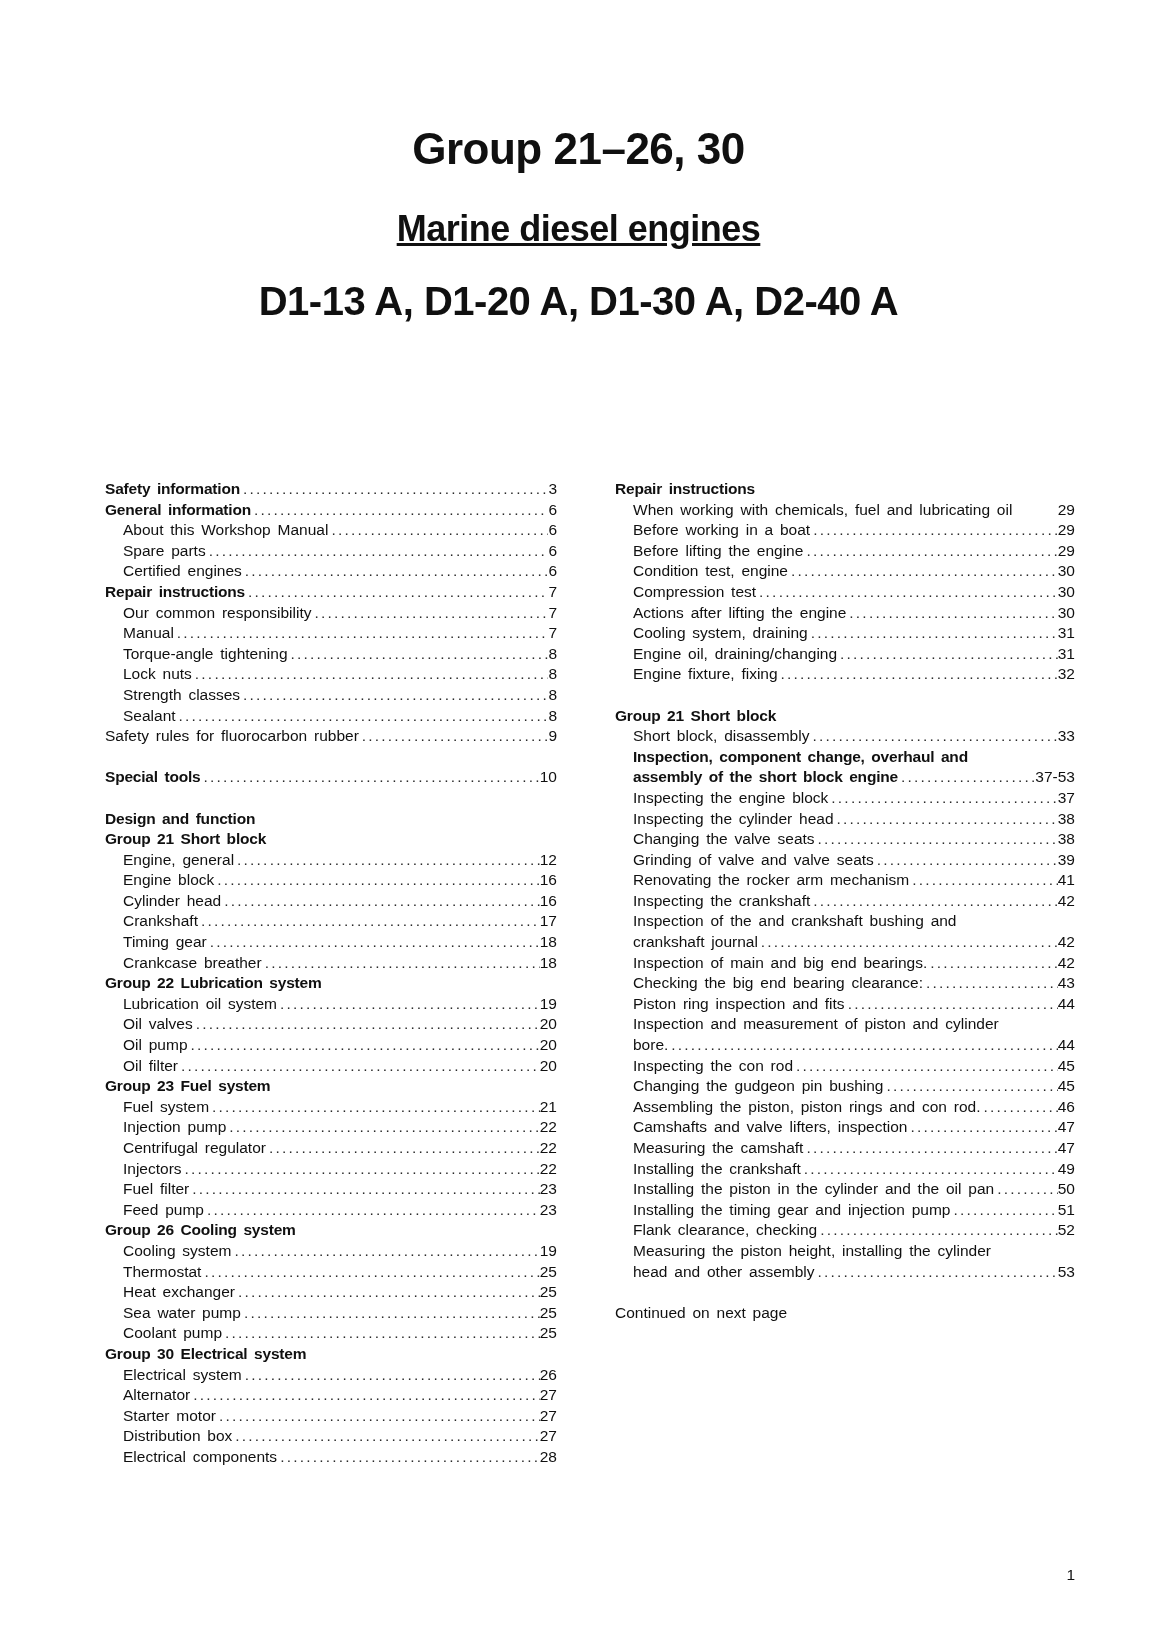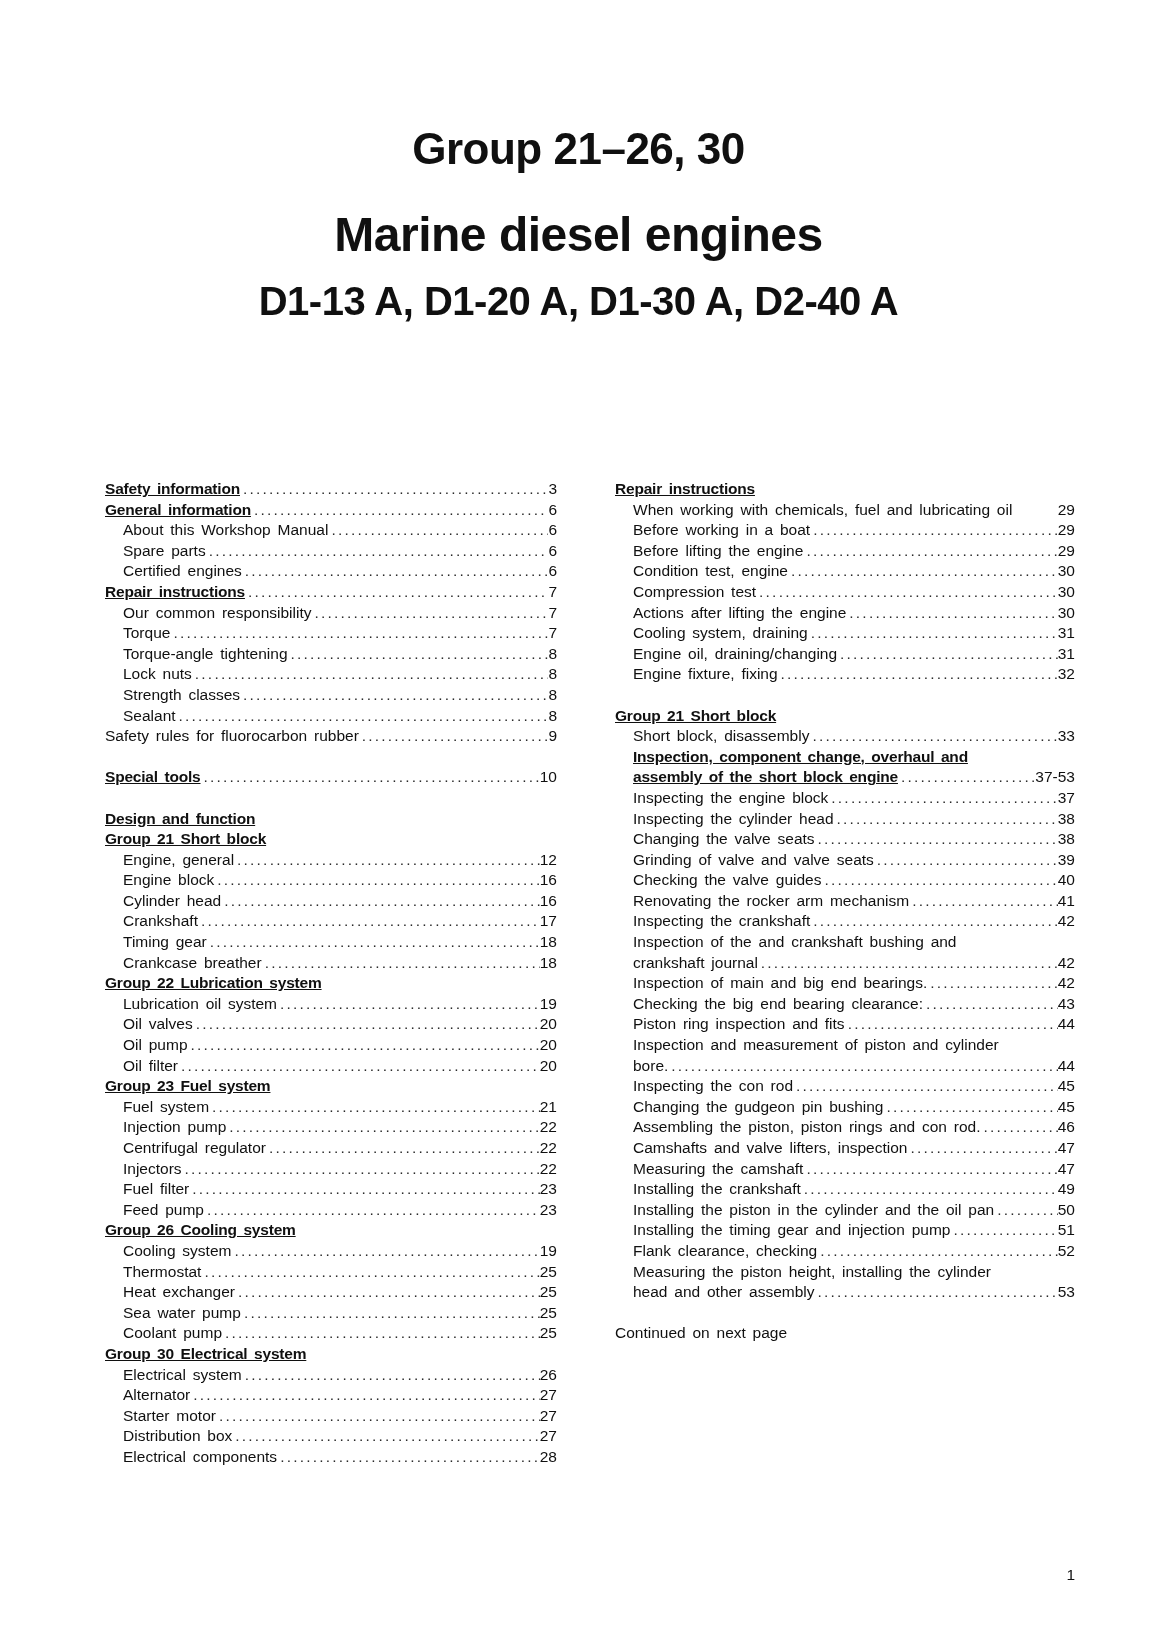--- a/index.html
+++ b/index.html
@@ -14,40 +14,40 @@
   }
   .title {
     position:absolute; left:0; right:0;
     text-align:center;
     font-weight:bold;
     line-height:1;
     letter-spacing:-0.5px;
     white-space:nowrap;
   }
   .t-group    { top:103px; font-size:44px;margin-top:24px; }
-  .t-product  { top:211px; font-size:48px; }
+  .t-product  { top:211px; font-size:36px;text-decoration:underline; }
   .t-models   { top:281px; font-size:40px; }
   .t-contents { top:370px; font-size:40px; }
 
   .col {
     position:absolute; top:479px;
     font-size:15.5px;
   }
   .col-left  { left:105px; width:452px; }
   .col-right { left:615px; width:460px; }
 
   .toc-row {
     display:flex;
     align-items:baseline;
     line-height:20.6px;
     white-space:nowrap;
   }
   .toc-row .label  { flex:0 0 auto; word-spacing:2.5px; }
   .toc-row.indent .label { padding-left:18px; }
-  .toc-row.bold .label   { font-weight:bold; letter-spacing:-0.2px;text-decoration:underline; }
+  .toc-row.bold .label   { font-weight:bold; letter-spacing:-0.2px; }
   .toc-row .dots {
     flex:1 1 auto;
     overflow:hidden;
     padding:0 4px 0 3px;
     color:#2a2a2a;
   }
   .toc-row .dots::after {
     content:"..........................................................................................................";
     letter-spacing:2.2px;
   }
@@ -100,21 +100,21 @@
         <span class="label">Repair instructions</span>
         <span class="dots"></span>
         <span class="page-num">7</span>
       </div>
       <div class="toc-row indent">
         <span class="label">Our common responsibility</span>
         <span class="dots"></span>
         <span class="page-num">7</span>
       </div>
       <div class="toc-row indent">
-        <span class="label">Torque</span>
+        <span class="label">Manual</span>
         <span class="dots"></span>
         <span class="page-num">7</span>
       </div>
       <div class="toc-row indent">
         <span class="label">Torque-angle tightening</span>
         <span class="dots"></span>
         <span class="page-num">8</span>
       </div>
       <div class="toc-row indent">
         <span class="label">Lock nuts</span>
@@ -372,25 +372,20 @@
         <span class="label">Changing the valve seats</span>
         <span class="dots"></span>
         <span class="page-num">38</span>
       </div>
       <div class="toc-row indent">
         <span class="label">Grinding of valve and valve seats</span>
         <span class="dots"></span>
         <span class="page-num">39</span>
       </div>
       <div class="toc-row indent">
-        <span class="label">Checking the valve guides</span>
-        <span class="dots"></span>
-        <span class="page-num">40</span>
-      </div>
-      <div class="toc-row indent">
         <span class="label">Renovating the rocker arm mechanism</span>
         <span class="dots"></span>
         <span class="page-num">41</span>
       </div>
       <div class="toc-row indent">
         <span class="label">Inspecting the crankshaft</span>
         <span class="dots"></span>
         <span class="page-num">42</span>
       </div>
       <div class="toc-row indent">

